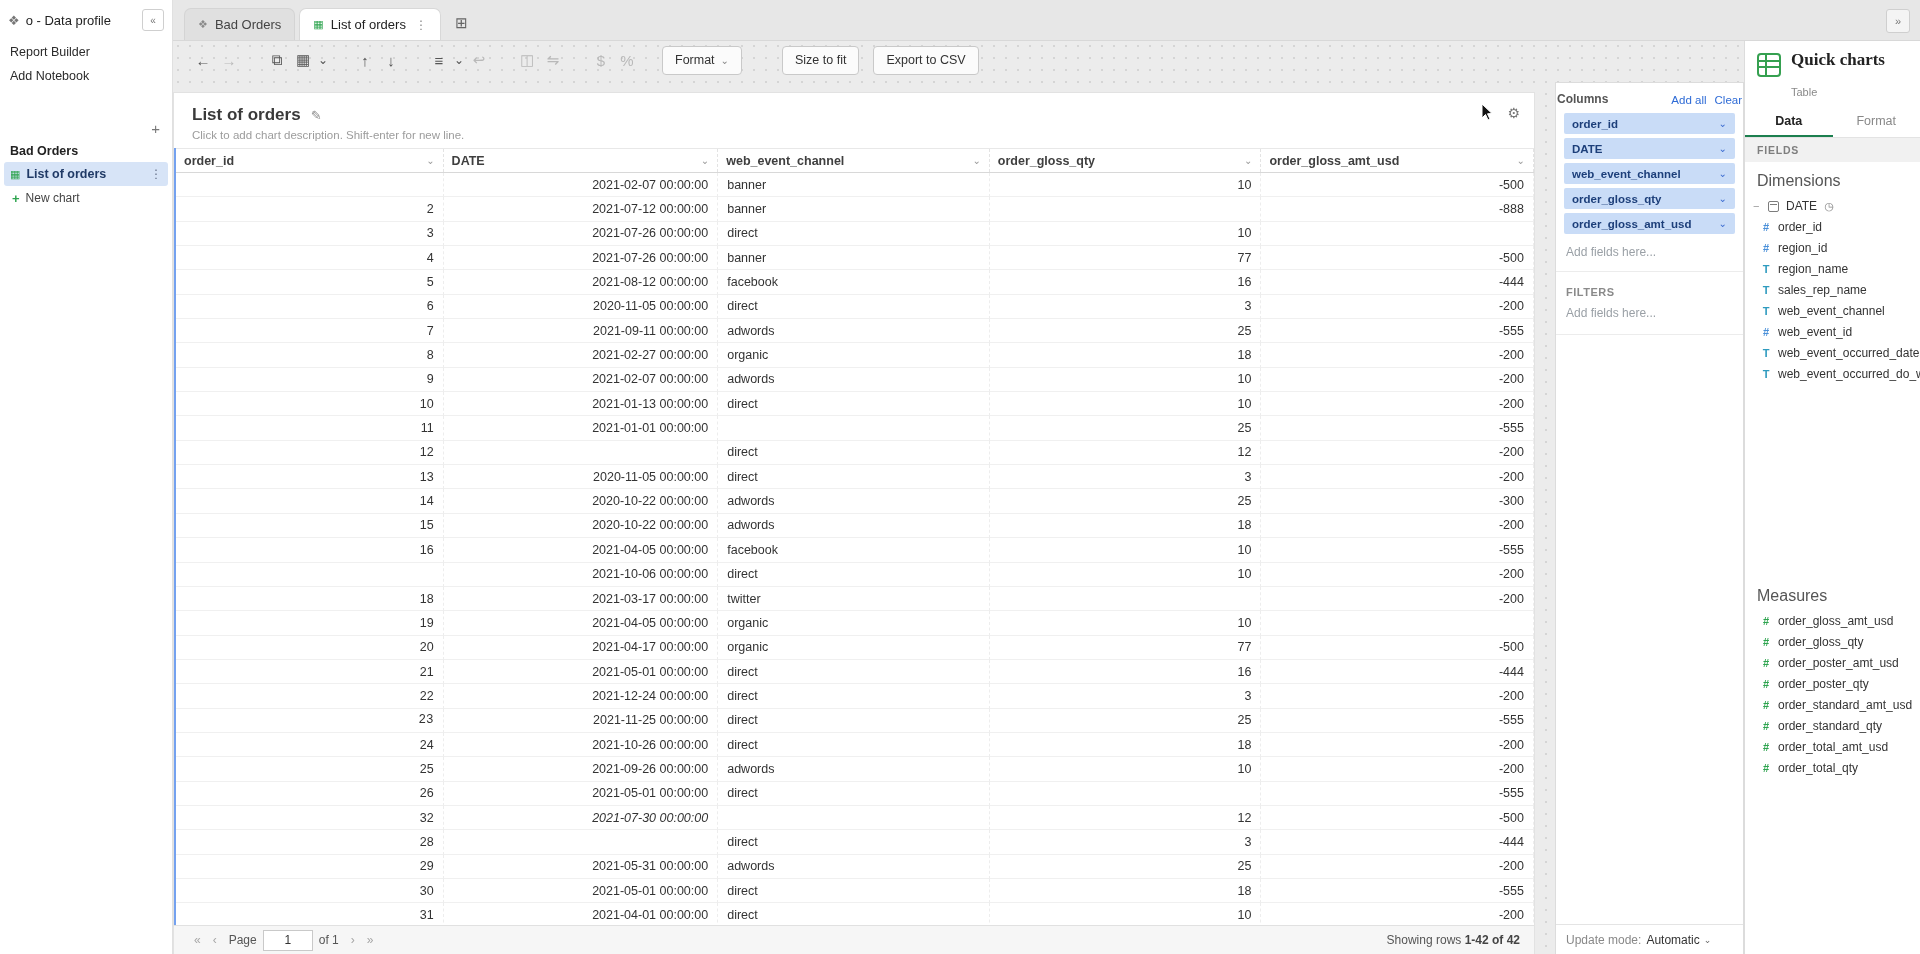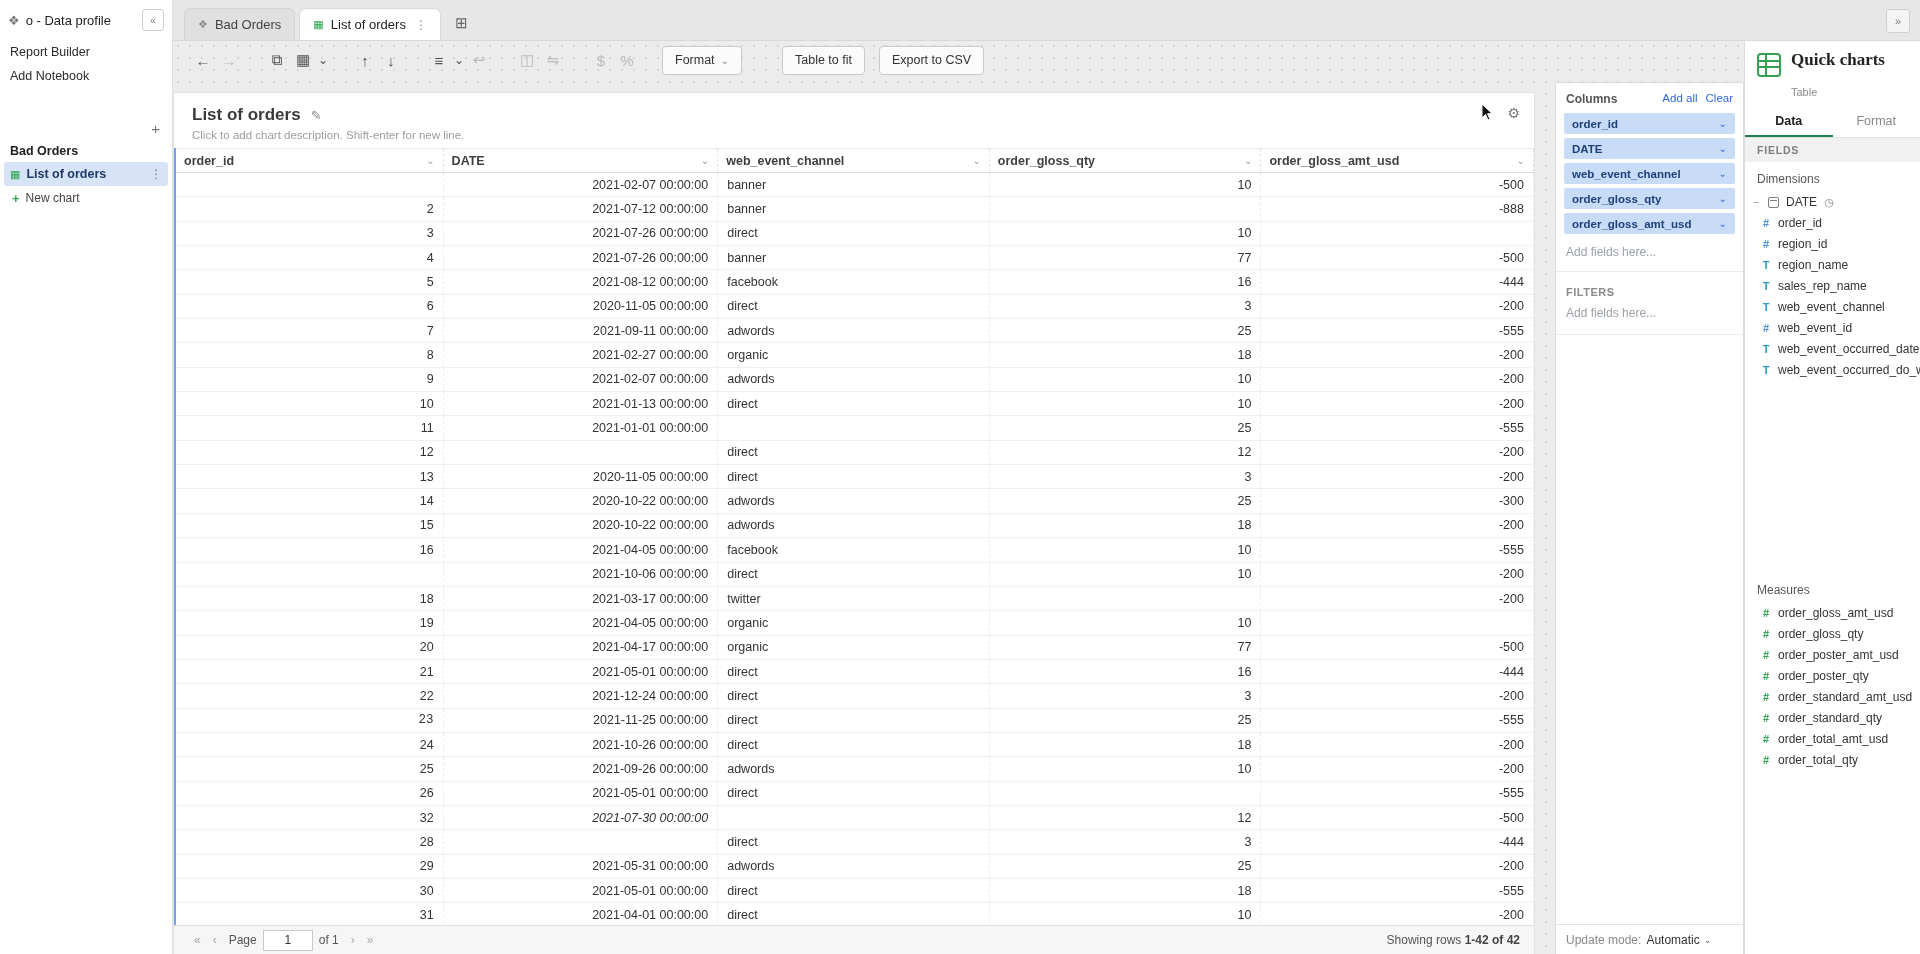--- a/index.html
+++ b/index.html
@@ -94,21 +94,21 @@
   .pg-ic{color:#a7a7a7;margin:0 6px;font-size:12px;}
   .pg-label{margin:0 6px;color:#555;}
   .pg-input{width:44px;height:17px;border:1px solid #c9c9c9;background:#fff;font-size:12px;
             text-align:center;font-family:"Liberation Sans",sans-serif;color:#333;}
   .showing{margin-left:auto;color:#555;}
   .showing b{font-weight:bold;color:#444;}
 
   
   .cols-panel{position:absolute;left:1555px;top:82px;width:189px;bottom:0;background:#fff;
               border:1px solid #dcdcdc;border-bottom:none;box-sizing:border-box;z-index:3;}
-  .cols-head{display:flex;align-items:flex-start;padding:9px 10px 7px;font-size:12px;border-radius:7px;}
+  .cols-head{display:flex;align-items:flex-end;padding:9px 1px 7px;font-size:12px;border-radius:7px;}
   .cols-title{color:#555;font-weight:bold;flex:1;}
   .cols-link{color:#2e6bd6;font-size:11.5px;margin-left:8px;}
   .pill{height:21px;background:#c9dcf7;border-radius:2px;margin:0 8px 4px;
         display:flex;align-items:center;justify-content:space-between;padding:0 8px;
         font-size:11.5px;color:#1d3f7a;font-weight:bold;}
   .pill-caret{color:#3a6bd0;font-size:10px;font-weight:normal;}
   .add-fields{font-size:12px;color:#9aa0a6;padding:7px 10px 12px;border-bottom:1px solid #ececec;}
   .filters-title{padding:14px 10px 8px;font-size:11px;color:#8a8a8a;letter-spacing:.5px;font-weight:bold;}
   .filters-ph{font-size:12px;color:#9aa0a6;padding:0 10px 14px;border-bottom:1px solid #ececec;}
   .cols-footer{position:absolute;left:0;right:0;bottom:0;height:30px;border-top:1px solid #e4e4e4;
@@ -124,21 +124,21 @@
   .qc-icon{position:relative;width:20px;height:20px;border:2px solid #35a050;border-radius:4px;flex:none;margin-top:2px;}
   .qc-icon::before{content:'';position:absolute;top:5px;left:0;right:0;height:2px;background:#35a050;box-shadow:0 6px 0 #35a050;}
   .qc-icon::after{content:'';position:absolute;left:6px;top:0;bottom:0;width:2px;background:#35a050;}
   .qc-title{font-family:"Liberation Serif",serif;font-size:17px;font-weight:bold;color:#222;line-height:1.1;}
   .qc-sub{font-size:11px;color:#8a8a8a;margin-top:16px;}
   .qc-tabs{display:flex;border-bottom:1px solid #e3e3e3;margin-top:2px;}
   .qc-tab{flex:1;text-align:center;padding:8px 0 7px;font-size:12.5px;color:#888;}
   .qc-tab.active{color:#222;font-weight:bold;border-bottom:2px solid #1c7f4e;}
   .qc-band{background:#f1f1f1;padding:6px 12px;font-size:10.5px;color:#7e7e7e;
            letter-spacing:.8px;font-weight:bold;}
-  .qc-group-label{padding:10px 12px 6px;font-size:12px;color:#555;}
+  .qc-group-label{padding:10px 12px 6px;font-size:16px;color:#555;}
   .field-row{display:flex;align-items:center;gap:7px;height:21px;padding:0 8px 0 16px;
              font-size:12px;color:#333;white-space:nowrap;overflow:hidden;}
   .ic{width:10px;font-size:11px;font-weight:bold;text-align:center;flex:none;}
   .ic-num{color:#4a90d9;}
   .ic-text{color:#2f9bbf;}
   .ic-meas{color:#2ea44f;}
   .hier{color:#999;font-size:11px;margin-left:-8px;width:8px;}
   .ic-cal{display:inline-block;width:9px;height:9px;border:1.5px solid #7c7c7c;border-radius:2px;
           position:relative;flex:none;}
   .ic-cal::before{content:'';position:absolute;left:1px;right:1px;top:2px;height:1.5px;background:#7c7c7c;}
@@ -210,21 +210,21 @@
     <div class="tsep"></div>
     <span class="ti dis">$</span>
     <span class="ti dis">%</span>
     <div class="tsep"></div>
     <div class="tbtn">
       <span>Format</span>
       <span class="caret">⌄</span>
     </div>
     <div class="tsep" style="width:40px"></div>
     <div class="tbtn">
-      <span>Table to fit</span>
+      <span>Size to fit</span>
     </div>
     <div class="tsep" style="width:14px"></div>
     <div class="tbtn">
       <span>Export to CSV</span>
     </div>
   </div>
 
   <div class="card">
     <div class="card-head">
       <div class="card-title-row">

